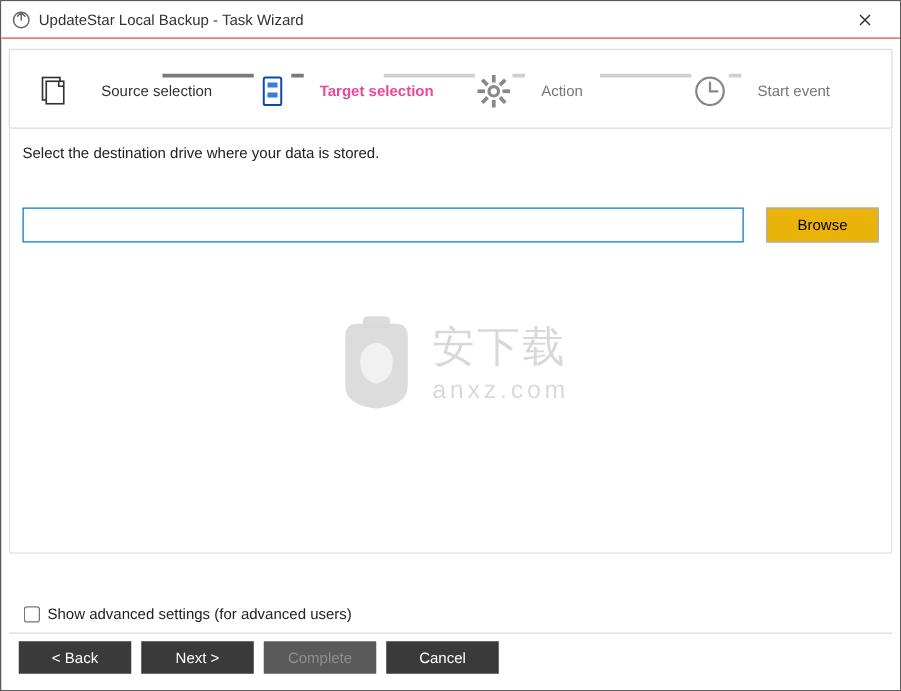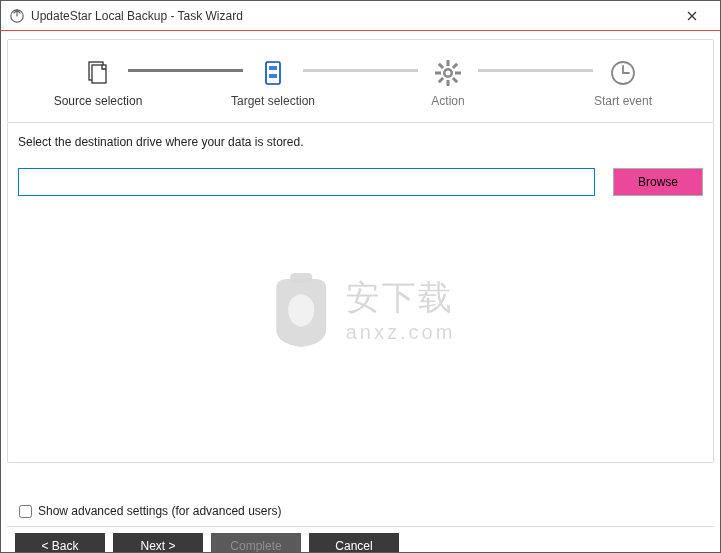--- a/index.html
+++ b/index.html
@@ -52,29 +52,29 @@
     border: 1px solid #dcdcdc;
     border-radius: 2px;
     padding: 18px 20px 14px 20px;
     display: flex;
     align-items: center;
     justify-content: space-between;
     position: relative;
   }
   .step {
     display: flex;
-    flex-direction: column;
-    align-items: center;
-    gap: 6px;
+    flex-direction: row;
+    align-items: center;
+    gap: 23px;
     color: #777;
     position: relative;
     z-index: 2;
     min-width: 140px;
   }
-  .step.active { color: #404040; font-weight: normal; }
+  .step.active { color: #ec4899; font-weight: bold; }
   .step.done { color: #333; }
   .step .icon {
     width: 30px; height: 30px;
     display: flex; align-items: center; justify-content: center;
     background: #fff;
   }
   .connector {
     flex: 1;
     height: 3px;
     background: #cfcfcf;
@@ -90,41 +90,41 @@
     border: 1px solid #dcdcdc;
     border-top: none;
     border-radius: 0 0 2px 2px;
     padding: 12px 10px 10px 10px;
     height: 340px;
     position: relative;
   }
   .instr-text {
     font-size: 12px;
     color: #222;
-    margin-bottom: 19px;
+    margin-bottom: 37px;
   }
   .path-row {
     display: flex;
     gap: 18px;
     align-items: stretch;
   }
   .path-input {
     flex: 1;
     height: 28px;
     border: 1px solid #0078d7;
     padding: 4px 6px;
     font-size: 12px;
     outline: none;
     color: #333;
     background: #fff;
   }
   .browse-btn {
     width: 90px;
     height: 28px;
-    background: #ec4899;
+    background: #eab308;
     border: 1px solid #adadad;
     font-size: 12px;
     cursor: pointer;
   }
 
   
   .watermark {
     position: absolute;
     left: 50%; top: 55%;
     transform: translate(-50%, -50%);

